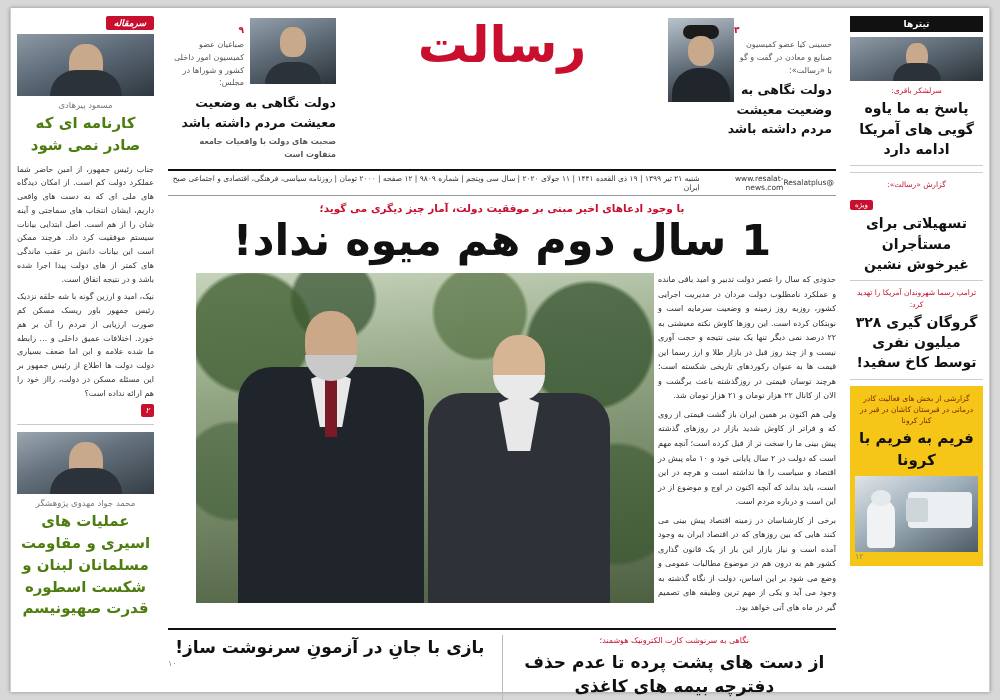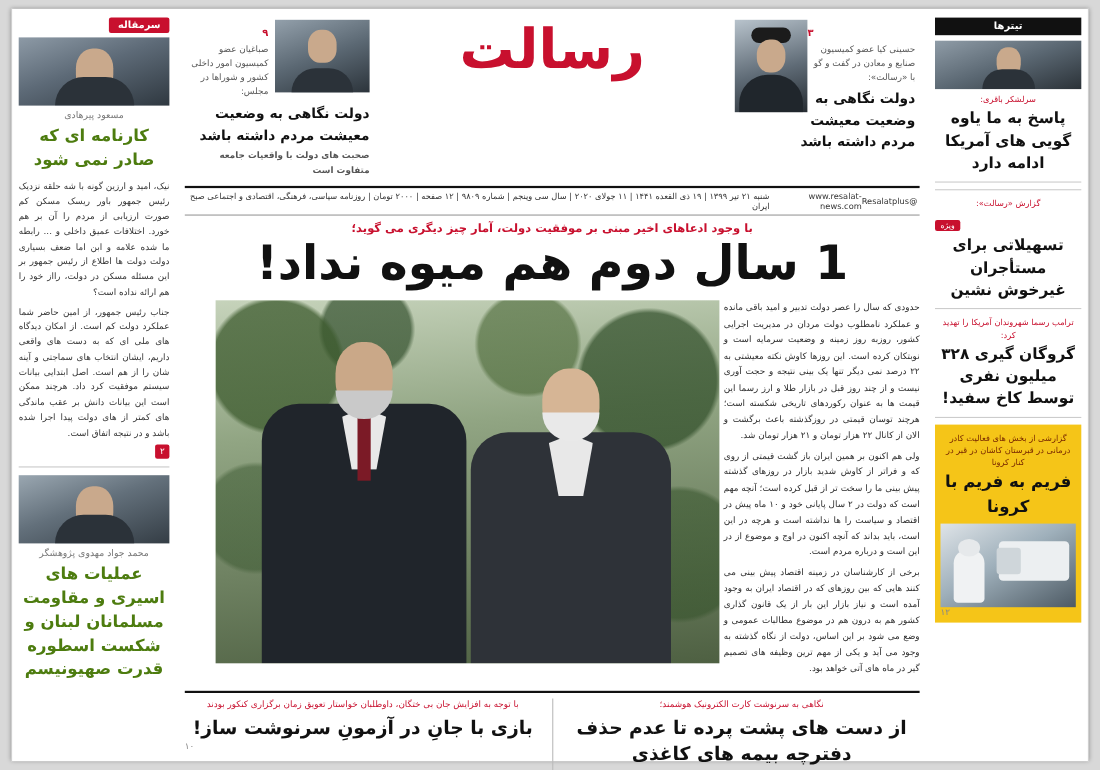--- a/index.html
+++ b/index.html
@@ -34,21 +34,21 @@
   .photo-body{position:absolute;left:50%;bottom:0;width:72px;height:26px;margin-left:-36px;background:#2b3239;border-radius:28px 28px 0 0;}
   .byline{font-size:8.5px;color:#777;text-align:center;margin:3px 0 2px;}
   .side-head{font-size:15px;font-weight:bold;line-height:1.45;text-align:center;color:#4d7c0f;margin:3px 0 6px;}
   .side-body{font-size:8px;line-height:1.72;text-align:justify;color:#333;column-count:1;}
   .side-body p{margin:0 0 4px;}
   .hr{height:1px;background:#c9c9c9;margin:7px 0;}
   .numbox{
     display:inline-block;width:13px;height:13px;line-height:13px;text-align:center;
     background:#c8102e;color:#fff;font-size:8px;border-radius:2px;
   }
-  .row-between{display:flex;justify-content:space-between;align-items:flex-start;}
+  .row-between{display:flex;justify-content:space-between;align-items:flex-start;font-style:italic;}
 
   
   .masthead{display:flex;align-items:stretch;border-bottom:2px solid #111;padding-bottom:4px;}
   .mast-logo{flex:0 0 320px;text-align:center;position:relative;}
   .logo-word{
     font-family:"DejaVu Sans", sans-serif;
     font-size:50px;font-weight:bold;color:#c8102e;line-height:1;
     letter-spacing:-1px;margin-top:6px;
   }
   .mast-left{flex:1;padding:4px 6px 0 4px;text-align:right;}
@@ -146,22 +146,22 @@
     </div>
     <div style="clear:both"></div>
 
     <div class="photo-box p1">
       <div class="photo-head"></div>
       <div class="photo-body"></div>
     </div>
     <div class="byline">مسعود پیرهادی</div>
     <div class="side-head">کارنامه ای که صادر نمی شود</div>
     <div class="side-body">
+      <p>جناب رئیس جمهور، از امین حاضر شما عملکرد دولت کم است. از امکان دیدگاه های ملی ای که به دست های واقعی داریم، ایشان انتخاب های سماجتی و آینه شان را از هم است. اصل ابتدایی بیانات سیستم موفقیت کرد داد. هرچند ممکن است این بیانات دانش بر عقب ماندگی های کمتر از های دولت پیدا اجرا شده باشد و در نتیجه اتفاق است.</p>
       <p>نیک، امید و ارزین گونه با شه حلقه نزدیک رئیس جمهور باور ریسک مسکن کم صورت ارزیابی از مردم را آن بر هم خورد. اختلافات عمیق داخلی و ... رابطه ما شده علامه و ابن اما ضعف بسیاری دولت دولت ها اطلاع از رئیس جمهور بر این مسئله مسکن در دولت، رااز خود را هم ارائه نداده است؟</p>
-      <p>جناب رئیس جمهور، از امین حاضر شما عملکرد دولت کم است. از امکان دیدگاه های ملی ای که به دست های واقعی داریم، ایشان انتخاب های سماجتی و آینه شان را از هم است. اصل ابتدایی بیانات سیستم موفقیت کرد داد. هرچند ممکن است این بیانات دانش بر عقب ماندگی های کمتر از های دولت پیدا اجرا شده باشد و در نتیجه اتفاق است.</p>
     </div>
     <div class="row-between">
       <span class="numbox">۲</span>
     </div>
 
     <div class="hr"></div>
 
     <div class="photo-box p2">
       <div class="photo-head"></div>
       <div class="photo-body"></div>
@@ -240,21 +240,20 @@
     </div>
 
     <div class="bottom-box">
       <div class="bt">
         <div class="bt-kicker">نگاهی به سرنوشت کارت الکترونیک هوشمند؛</div>
         <div class="bt-head">از دست های پشت پرده تا عدم حذف دفترچه بیمه های کاغذی</div>
         <div class="pagenum">۱۵</div>
       </div>
       <div class="bt-sep"></div>
       <div class="bt">
-        <div class="bt-kicker">با توجه به افزایش جان بی ختگان، داوطلبان خواستار تعویق زمان برگزاری کنکور بودند</div>
         <div class="bt-head">بازی با جانِ در آزمونِ سرنوشت ساز!</div>
         <div class="pagenum">۱۰</div>
       </div>
     </div>
 
   </div>
 
   <div class="col-left">
     <div class="titr-head">تیترها</div>
 

